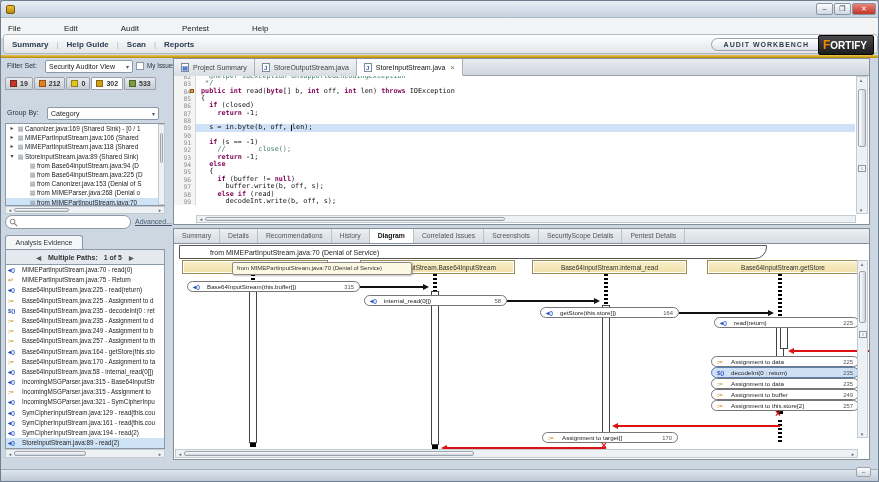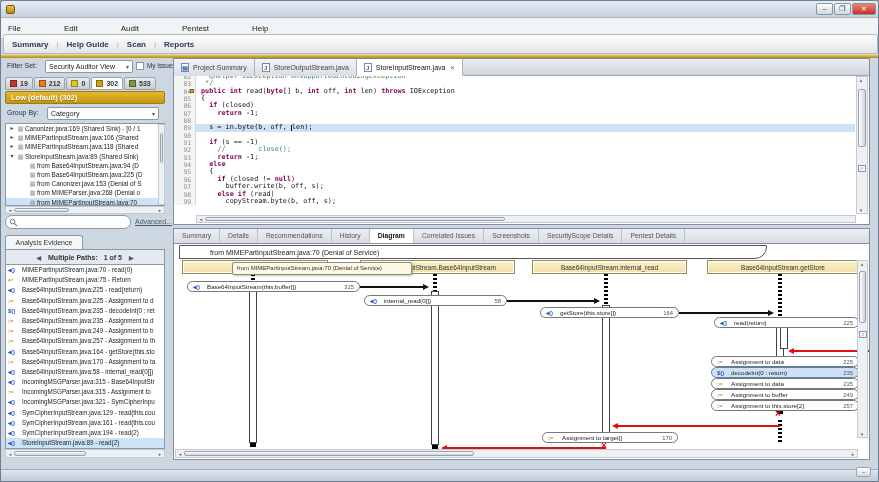--- a/index.html
+++ b/index.html
@@ -158,20 +158,24 @@
   <div class="toolbar">
     <span id="tblinks" style="display:flex;align-items:center;">
         <span class="tb-link">Summary</span>
         <span class="tb-sep">|</span>
         <span class="tb-link">Help Guide</span>
         <span class="tb-sep">|</span>
         <span class="tb-link">Scan</span>
         <span class="tb-sep">|</span>
         <span class="tb-link">Reports</span>
       </span>
+    <span class="brand">
+      <span class="aw-pill">AUDIT WORKBENCH</span>
+      <span class="fortify"><span class="f">F</span><span>ORTIFY</span></span>
+    </span>
   </div>
   <div class="goldstrip"></div>
 
   <span class="lfield" style="left:6px; top:61px;">Filter Set:</span>
   <div class="combo" style="left:44px; top:59px; width:88px; height:13px;">
     <span>Security Auditor View</span>
       <span class="arr">▾</span>
   </div>
   <span class="chk" style="left:135px; top:61px;"></span>
   <span class="lfield" style="left:146px; top:61px; font-size:6.3px;">My Issues</span>
@@ -192,21 +196,20 @@
       <span class="countbtn sel">
         <span class="countsq" style="background: rgb(212, 160, 23);"></span>
         <span>302</span>
       </span>
       <span class="countbtn">
         <span class="countsq" style="background: rgb(122, 158, 59);"></span>
         <span>533</span>
       </span>
     </div>
 
-  <div class="sevbanner">Low (default) (302)</div>
 
   <span class="lfield" style="left:6px; top:108px;">Group By:</span>
   <div class="combo" style="left:46px; top:106px; width:112px; height:13px;">
     <span>Category</span>
       <span class="arr">▾</span>
   </div>
 
   <div class="tree" id="tree">
       <div class="tree-item" style="padding-left: 2px;">
         <span class="tw tree-arrow">▸</span>
@@ -383,24 +386,24 @@
         <div class="cline"><span class="gut">86</span><span class="src"><span class="pl">  </span><span class="kw">if</span><span class="pl"> (closed)</span></span></div>
         <div class="cline"><span class="gut">87</span><span class="src"><span class="pl">    </span><span class="kw">return</span><span class="pl"> -1;</span></span></div>
         <div class="cline"><span class="gut">88</span><span class="src"></span></div>
         <div class="cline hl"><span class="gut">89</span><span class="src"><span class="pl">  s = in.byte(b, off, </span><span class="caret"></span><span class="pl">len);</span></span></div>
         <div class="cline"><span class="gut">90</span><span class="src"></span></div>
         <div class="cline"><span class="gut">91</span><span class="src"><span class="pl">  </span><span class="kw">if</span><span class="pl"> (s == -1)</span></span></div>
         <div class="cline"><span class="gut">92</span><span class="src"><span class="pl">    </span><span class="cm">//        close();</span></span></div>
         <div class="cline"><span class="gut">93</span><span class="src"><span class="pl">    </span><span class="kw">return</span><span class="pl"> -1;</span></span></div>
         <div class="cline"><span class="gut">94</span><span class="src"><span class="pl">  </span><span class="kw">else</span></span></div>
         <div class="cline"><span class="gut">95</span><span class="src"><span class="pl">  {</span></span></div>
-        <div class="cline"><span class="gut">96</span><span class="src"><span class="pl">    </span><span class="kw">if</span><span class="pl"> (closed != </span><span class="kw">null</span><span class="pl">)</span></span></div>
+        <div class="cline"><span class="gut">96</span><span class="src"><span class="pl">    </span><span class="kw">if</span><span class="pl"> (buffer != </span><span class="kw">null</span><span class="pl">)</span></span></div>
         <div class="cline"><span class="gut">97</span><span class="src"><span class="pl">      buffer.write(b, off, s);</span></span></div>
         <div class="cline"><span class="gut">98</span><span class="src"><span class="pl">    </span><span class="kw">else</span><span class="pl"> </span><span class="kw">if</span><span class="pl"> (read)</span></span></div>
-        <div class="cline"><span class="gut">99</span><span class="src"><span class="pl">      copyStream.byte(b, off, s);</span></span></div>
+        <div class="cline"><span class="gut">99</span><span class="src"><span class="pl">      decodeInt.write(b, off, s);</span></span></div>
       </div>
     <div class="scroll-v" style="right:1px; top:17px; width:12px; bottom:10px;">
       <span class="sarr" style="display:block;">▴</span>
       <span class="vthumb" style="top:12px; height:58px;"></span>
       <span class="smark" style="left:1px; top:88px;">≡</span>
       <span class="sarr" style="display:block; position:absolute; bottom:0;">▾</span>
     </div>
     <div class="scroll-h" style="left:22px; bottom:1px; width:660px; height:8px; position:absolute;">
       <span class="sarr">◂</span>
       <span class="thumb" style="width:300px;"></span>

